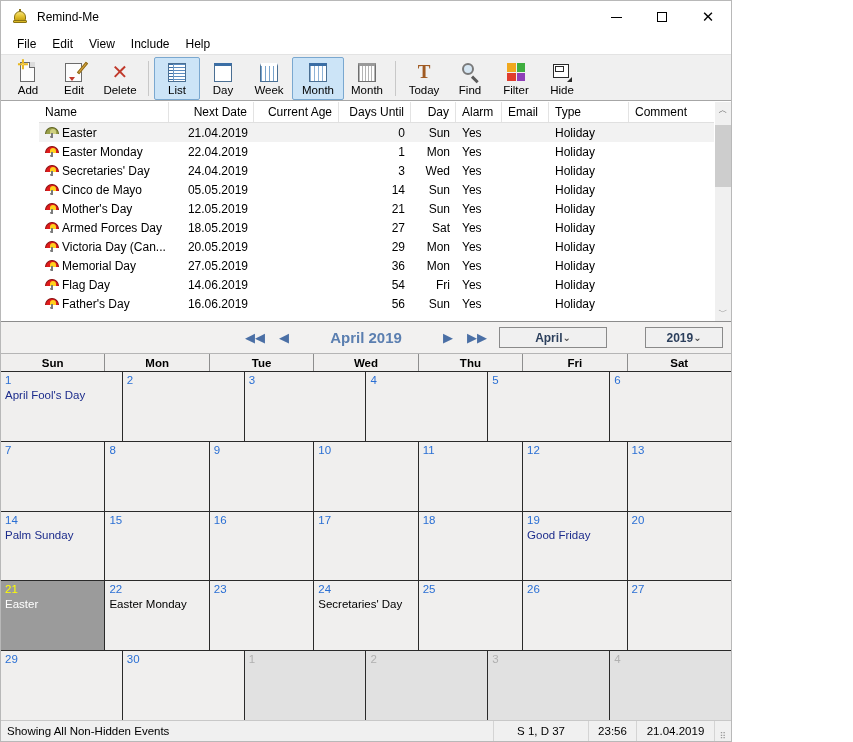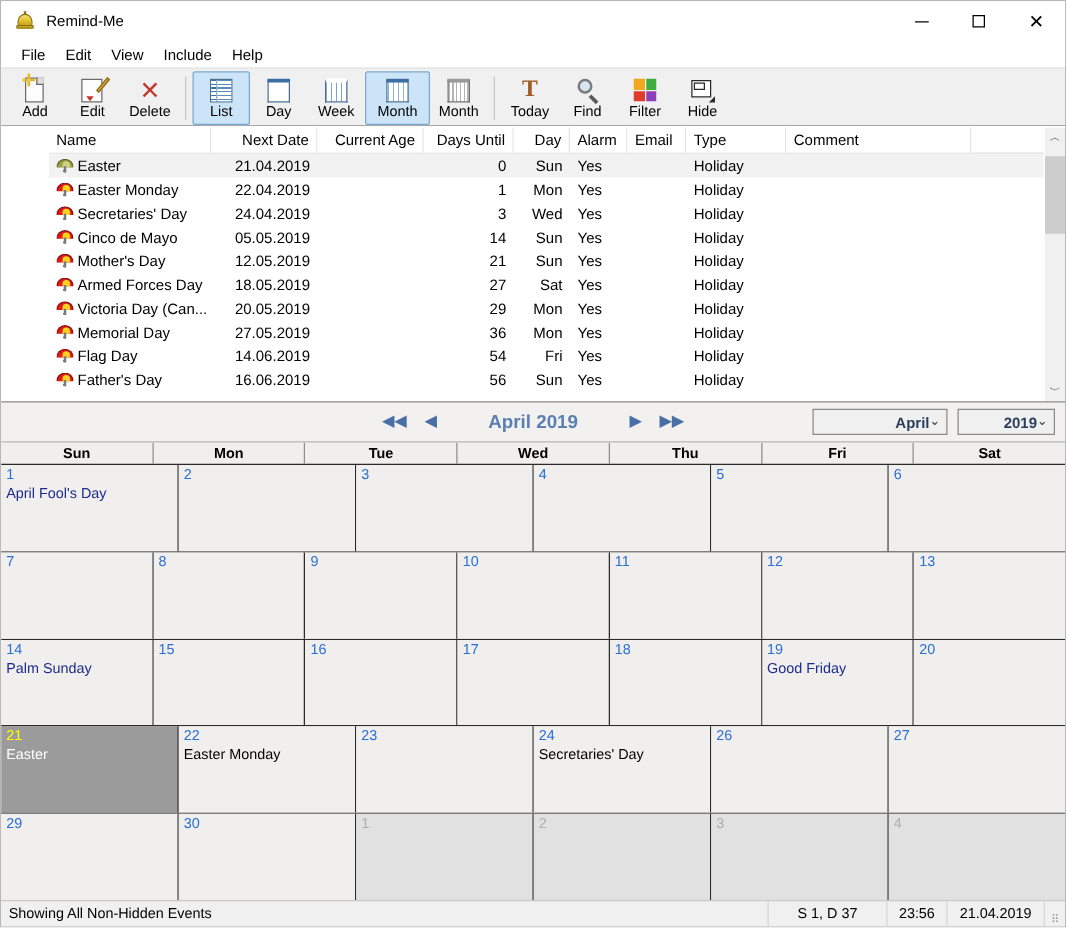--- a/index.html
+++ b/index.html
@@ -4,21 +4,21 @@
 <style>
   * { box-sizing: border-box; }
   html, body {
     margin: 0; padding: 0;
     width: 853px; height: 742px;
     overflow: hidden;
     font-family: "Liberation Sans", sans-serif;
     background: #ffffff;
   }
   #app {
-    width: 853px; height: 742px;
+    width: 732px; height: 742px;
     display: flex; flex-direction: column;
     border: 1px solid #b8b8b8;
     background: #ffffff;
   }
 
   
   .titlebar {
     height: 33px; flex: 0 0 33px;
     display: flex; align-items: center;
     background: #ffffff;
@@ -182,22 +182,22 @@
     border-top: 1px solid #8c8c8c;
     border-bottom: 1px solid #b5b5b5;
     position: relative;
   }
   .navgroup { display: flex; align-items: center; gap: 10px; margin: 0 auto; }
   .navarrow { font-size: 13px; color: #4a6fa5; line-height: 13px; font-family: "DejaVu Sans", sans-serif; padding: 0 2px; }
   .navtitle { font-size: 15px; font-weight: bold; color: #5b7fb0; min-width: 130px; text-align: center; }
   .selects { position: absolute; right: 8px; display: flex; gap: 8px; align-items: center; }
   .sel-box {
     height: 21px; background: #f0f0f0; border: 1px solid #8a8a8a;
-    display: flex; align-items: center; justify-content: flex-end;
-    padding: 0 5px; font-size: 12px; color: #2b3f5c; font-weight: bold;
+    display: flex; align-items: center; justify-content: center;
+    padding: 0 5px; font-size: 12px; color: #2b3f5c; font-weight: bold; margin-left: 30px;
   }
   .sel-month { width: 108px; }
   .sel-year { width: 78px; }
   .sel-box .chev { font-size: 10px; color: #4a4a4a; font-family: "DejaVu Sans", sans-serif; }
 
   
   .caldow {
     height: 18px; flex: 0 0 18px; display: flex;
     background: #f0efee; border-bottom: 1px solid #2a2a2a;
   }
@@ -871,20 +871,23 @@
           <div class="evt">Easter Monday</div>
         </div>
         <div class="cell">
           <div class="daynum">23</div>
         </div>
         <div class="cell">
           <div class="daynum">24</div>
           <div class="evt">Secretaries' Day</div>
         </div>
         <div class="cell">
+          <div class="daynum">25</div>
+        </div>
+        <div class="cell">
           <div class="daynum">26</div>
         </div>
         <div class="cell">
           <div class="daynum">27</div>
         </div>
       </div>
       <div class="calrow">
         <div class="cell">
           <div class="daynum">29</div>
         </div>

